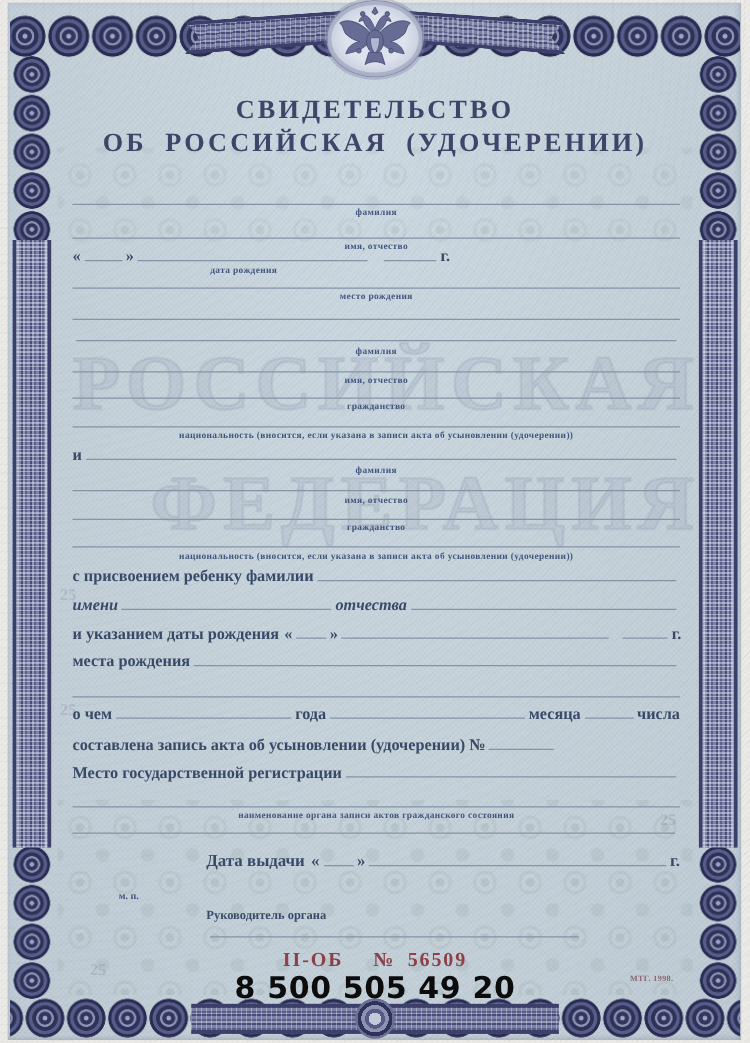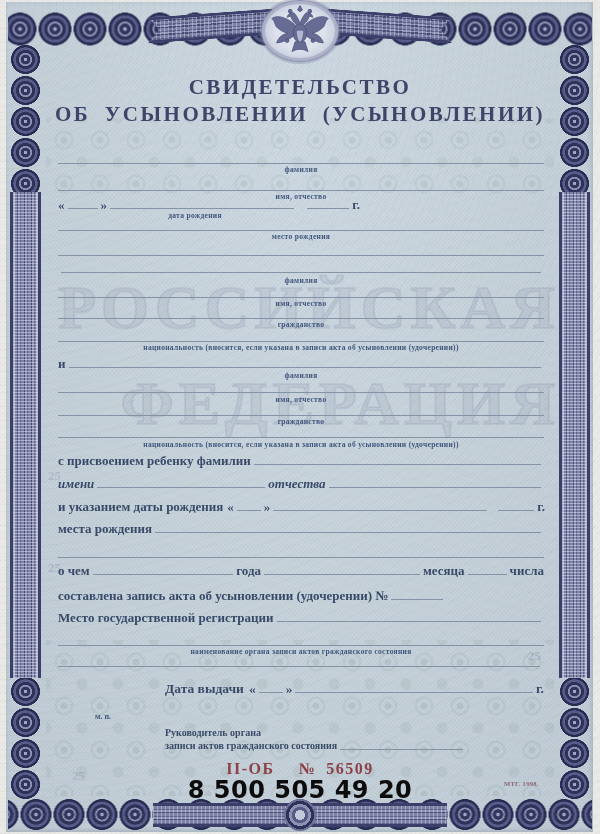--- a/index.html
+++ b/index.html
@@ -168,21 +168,21 @@
       <path d="M42 60 L58 60 L63 76 C55 71 45 71 37 76 Z"></path>
       <circle cx="29" cy="58" r="3"></circle>
         <circle cx="71" cy="58" r="3"></circle>
     </g>
     <path d="M44 41 h12 c0 10 -2 16 -6 20 c-4 -4 -6 -10 -6 -20 z" fill="#b2b7d1" stroke="#4a4f78"></path>
   </svg>
 </div>
 
 <div class="title">
   <div>СВИДЕТЕЛЬСТВО</div>
-  <div>ОБ УСЫНОВЛЕНИИ (УСЫНОВЛЕНИИ)</div>
+  <div>ОБ РОССИЙСКАЯ (УДОЧЕРЕНИИ)</div>
 </div>
 
 <div class="line" style="top:163px;left:58px;right:56px;"></div>
 <div class="lbl" style="top:166px;">фамилия</div>
 <div class="line" style="top:190px;left:58px;right:56px;"></div>
 <div class="lbl" style="top:193px;">имя, отчество</div>
 
 <div class="row" style="top:196px;left:58px;width:302px;">
   <span class="txt">«</span>
   <span class="fill fx" style="width:30px;"></span>
@@ -270,21 +270,20 @@
   <span class="txt">Дата выдачи</span>
   <span class="txt" style="margin-left:5px;">«</span>
   <span class="fill fx" style="width:24px;"></span>
   <span class="txt">»</span>
   <span class="fill"></span>
   <span class="txt">г.</span>
 </div>
 <div class="seal">м. п.</div>
 <div class="head1">Руководитель органа</div>
 <div class="row row-small" style="top:738px;left:165px;width:301px;">
-  <span class="txt">записи актов гражданского состояния</span>
   <span class="fill"></span>
 </div>
 
 <div class="serial">
   <span class="sp1">II-ОБ</span><span class="sp2">№</span><span>56509</span>
 </div>
 <div class="printer">МТГ. 1998.</div>
 <div class="phone">8 500 505 49 20</div>
 
 </body></html>

